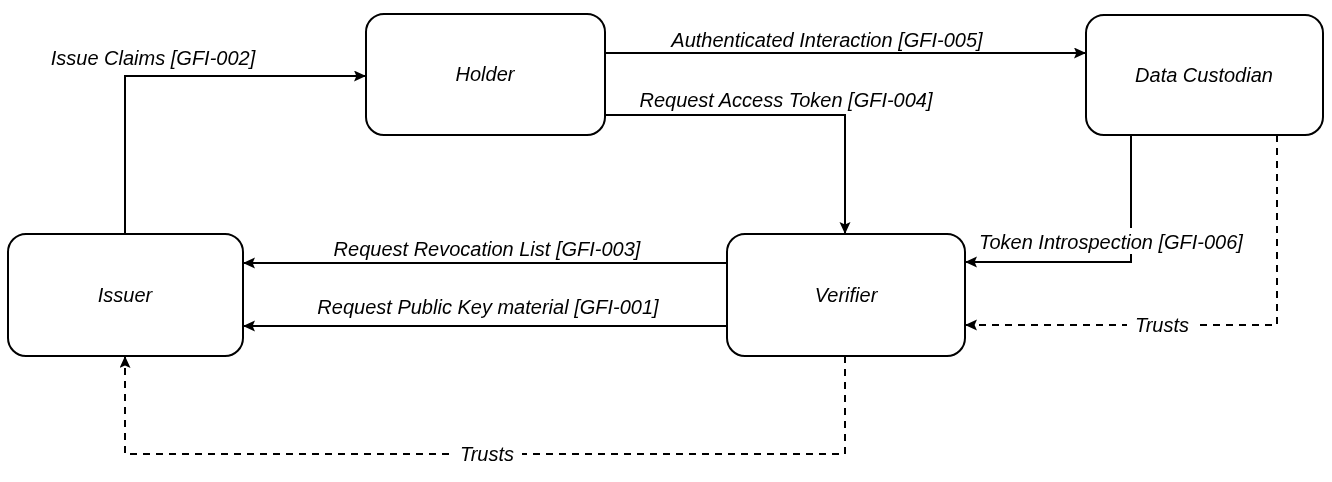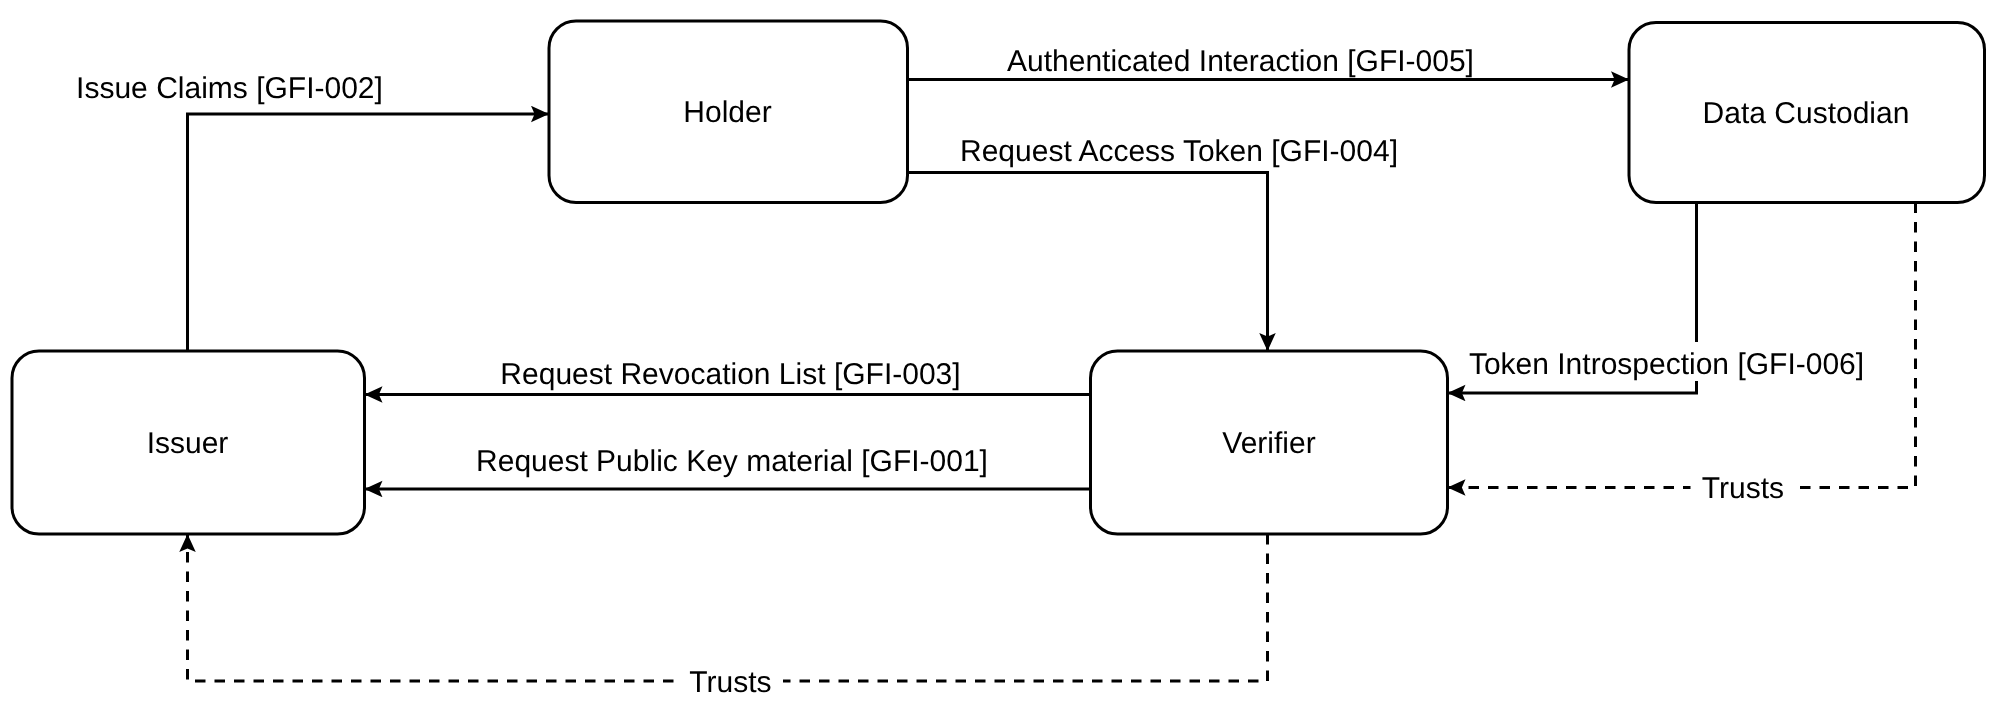--- a/index.html
+++ b/index.html
@@ -9,20 +9,21 @@
     width: 1332px;
     height: 482px;
     overflow: hidden;
     font-family: "Liberation Sans", sans-serif;
   }
   .canvas {
     position: relative;
     width: 1136px;
     height: 482px;
     background: #ffffff;
+    font-style: italic;
   }
   svg { display: block; }
   .node-box {
     fill: #ffffff;
     stroke: #000000;
     stroke-width: 2;
   }
   .node-label {
     fill: #000000;
     font-family: "Liberation Sans", sans-serif;

